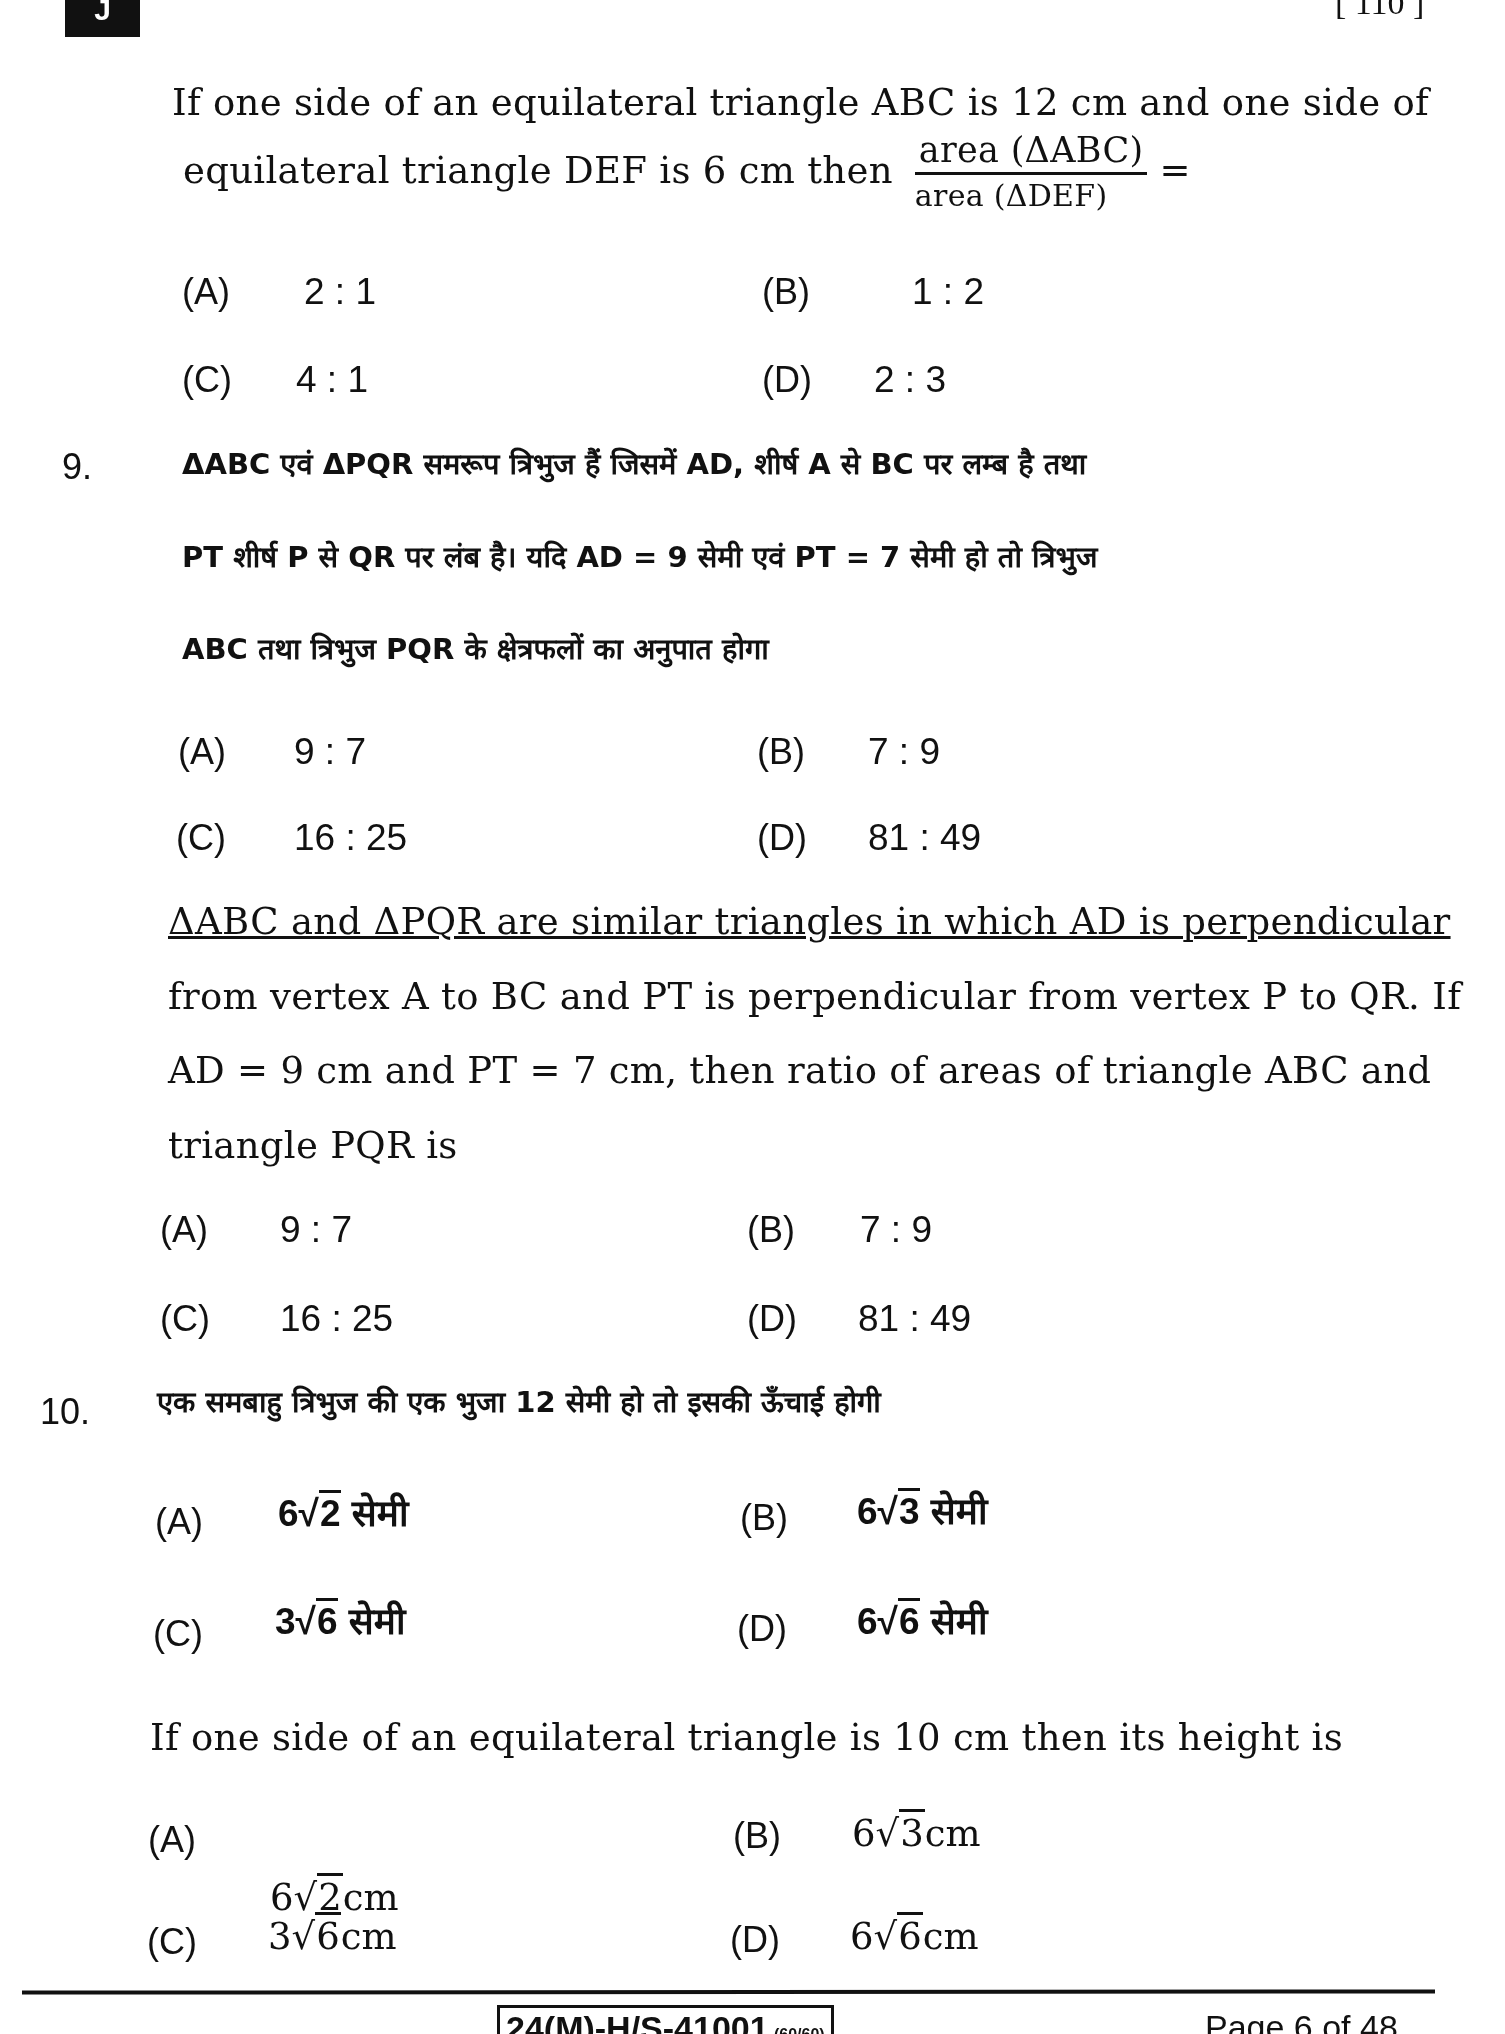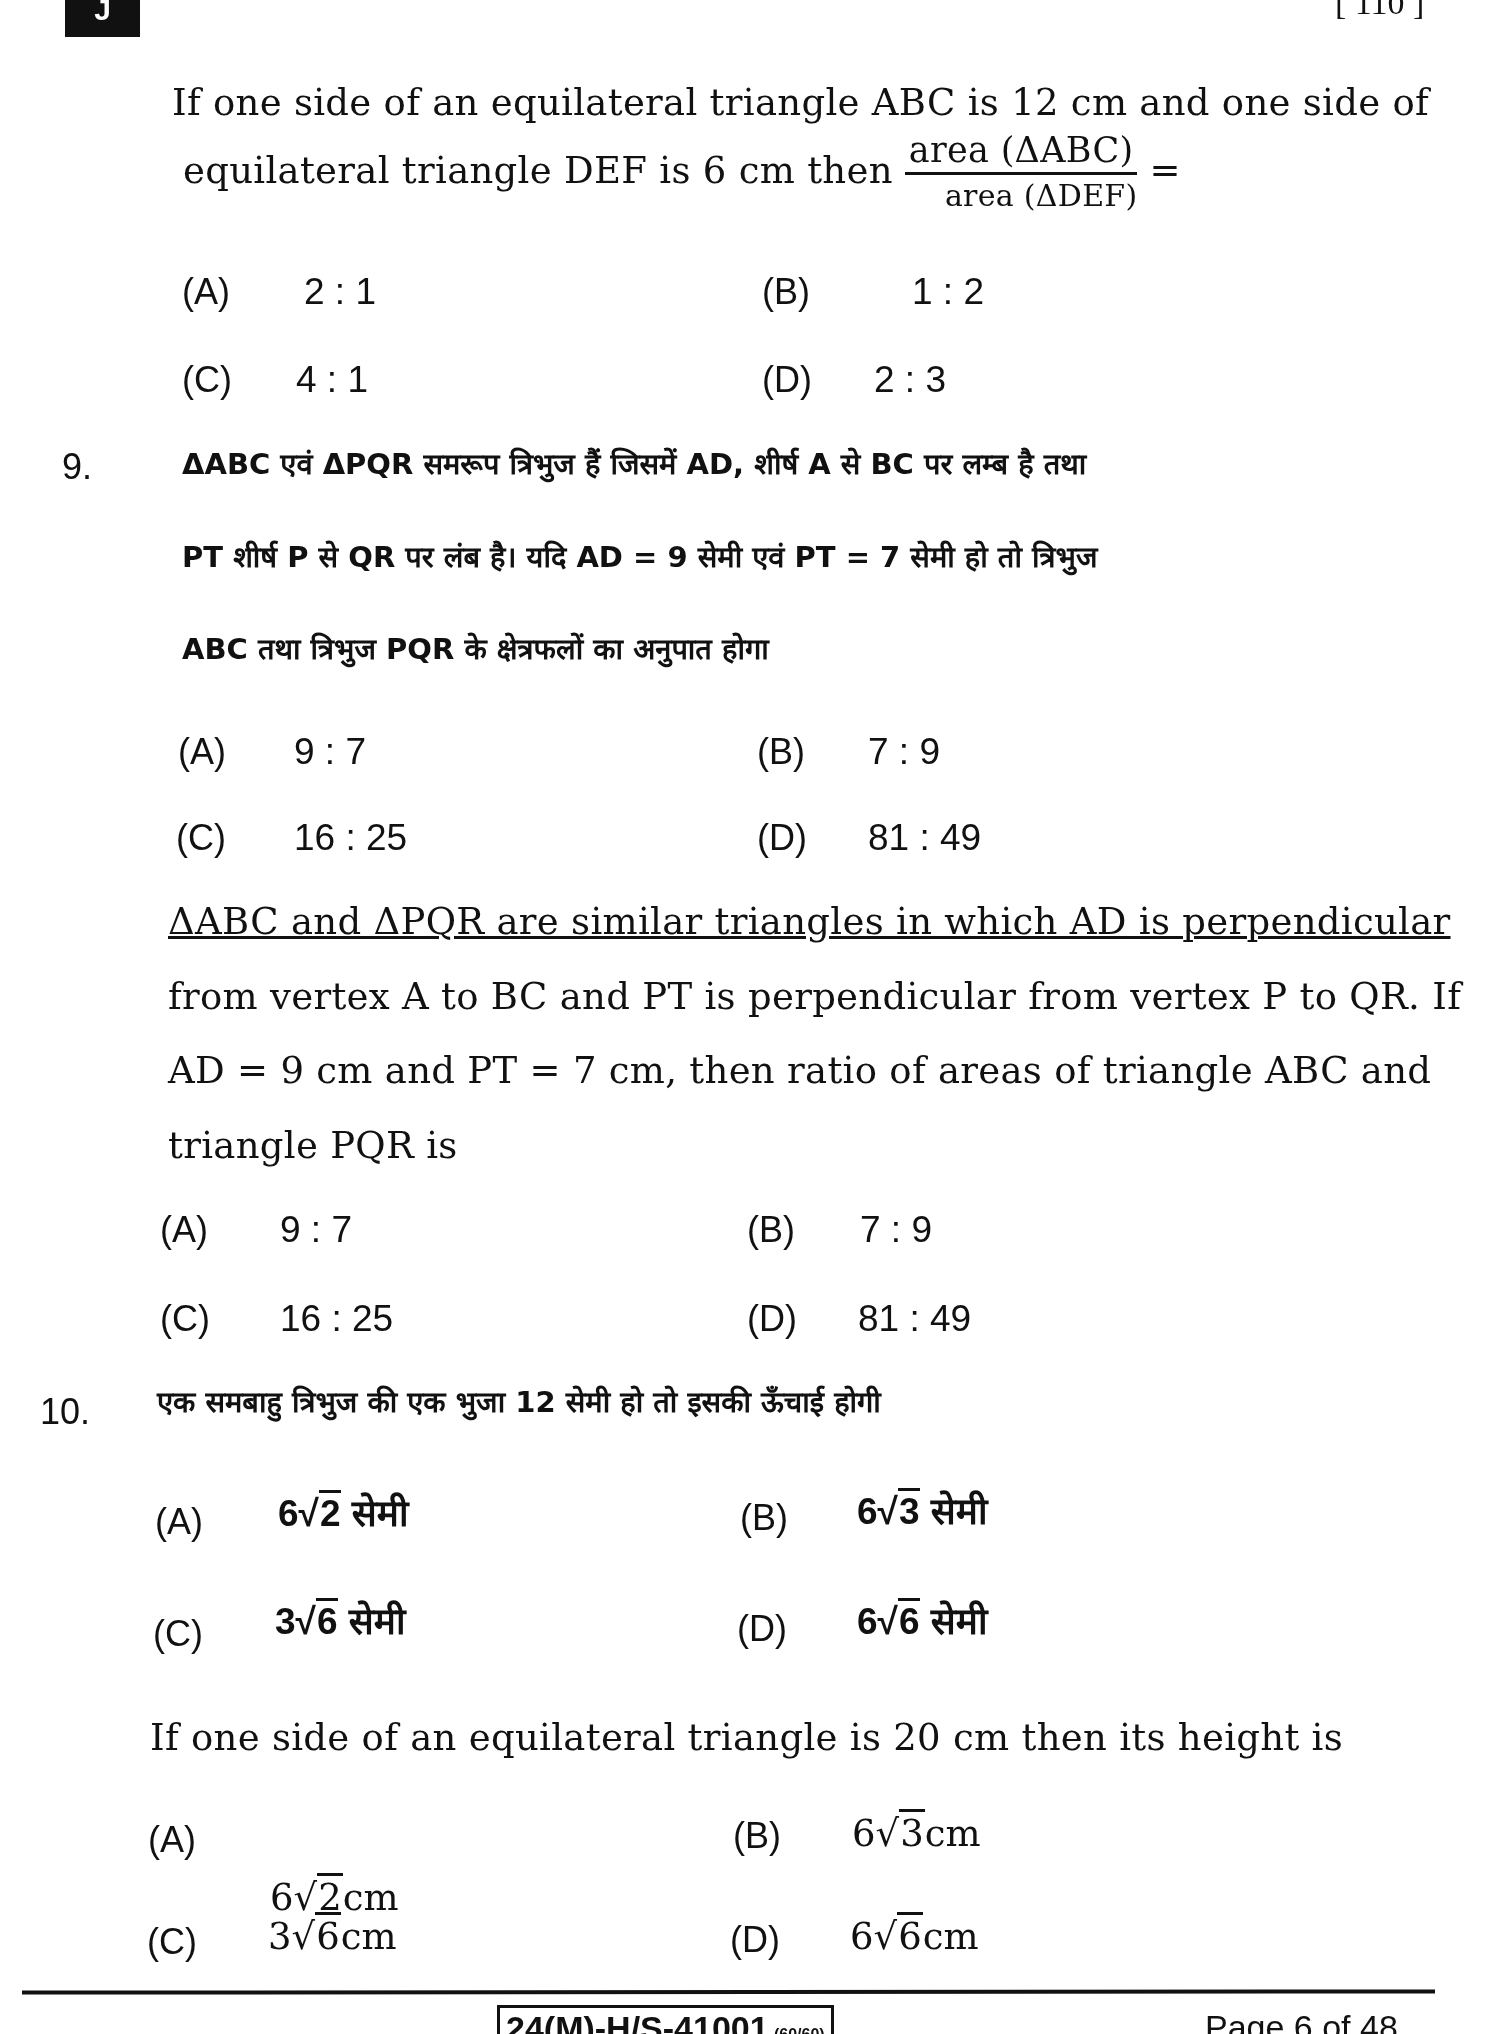--- a/index.html
+++ b/index.html
@@ -8,21 +8,21 @@
   .abs { position:absolute; white-space:nowrap; }
   .txt { font-size:37px; line-height:44px; letter-spacing:0.3px; }
   .hin { font-family:"DejaVu Sans","Liberation Sans",sans-serif; font-weight:bold; font-size:29px; line-height:44px; }
   .opt-label { font-family:"Liberation Sans","DejaVu Sans",sans-serif; font-size:36px; line-height:44px; }
   .opt-val { font-family:"Liberation Sans","DejaVu Sans",sans-serif; font-size:37px; line-height:44px; }
   .opt-val.serif { font-family:"DejaVu Serif","Liberation Serif",serif; }
   .qnum { font-family:"Liberation Sans","DejaVu Sans",sans-serif; font-size:36px; line-height:44px; }
   .jbox { position:absolute; left:65px; top:0; width:75px; height:37px; background:#111; color:#fff;
           font-family:"Liberation Sans",sans-serif; font-weight:bold; font-size:30px; text-align:center; line-height:20px; overflow:hidden; }
   .pagenum { position:absolute; left:1335px; top:-16px; font-family:"Liberation Serif",serif; font-size:34px; }
-  .frac { display:inline-block; vertical-align:middle; text-align:right; }
+  .frac { display:inline-block; vertical-align:middle; text-align:left; margin-left:10px; }
   .frac .num { display:block; border-bottom:3px solid #111; padding:0 4px 2px 4px; font-size:35px; line-height:40px; }
   .frac .den { display:block; font-size:30px; line-height:42px; }
   .sqrt { display:inline-block; }
   .sqrt .rad { border-top:3px solid #111; padding:0 1px; }
   .rule { position:absolute; left:22px; top:1990px; width:1413px; height:4px; background:#111; transform:rotate(-0.05deg); }
   .code-box { position:absolute; left:497px; top:2005px; height:40px; border:3px solid #111; border-bottom:none;
               font-family:"Liberation Sans",sans-serif; font-weight:bold; font-size:34px; line-height:40px; padding:0 6px; }
   .code-box small { font-size:16px; }
   .pageof { position:absolute; left:1205px; top:2008px; font-family:"Liberation Sans",sans-serif; font-size:34px; }
 </style>
@@ -92,21 +92,21 @@
 </div>
 <div class="abs opt-label" style="left:153px; top:1612px;">(C)</div>
 <div class="abs opt-val hin" style="left:275px; top:1600px;">
   <span>3</span><span class="sqrt">√<span class="rad">6</span></span> <span>सेमी</span>
 </div>
 <div class="abs opt-label" style="left:737px; top:1607px;">(D)</div>
 <div class="abs opt-val hin" style="left:857px; top:1600px;">
   <span>6</span><span class="sqrt">√<span class="rad">6</span></span> <span>सेमी</span>
 </div>
 
-<div class="abs txt" style="left:150px; top:1716px;">If one side of an equilateral triangle is 20 cm then its height is</div>
+<div class="abs txt" style="left:150px; top:1716px;">If one side of an equilateral triangle is 10 cm then its height is</div>
 
 <div class="abs opt-label" style="left:148px; top:1818px;">(A)</div>
 <div class="abs opt-val serif" style="left:270px; top:1876px;">
   <span>6</span><span class="sqrt">√<span class="rad">2</span></span><span>cm</span>
 </div>
 <div class="abs opt-label" style="left:733px; top:1814px;">(B)</div>
 <div class="abs opt-val serif" style="left:852px; top:1812px;">
   <span>6</span><span class="sqrt">√<span class="rad">3</span></span><span>cm</span>
 </div>
 <div class="abs opt-label" style="left:147px; top:1920px;">(C)</div>

